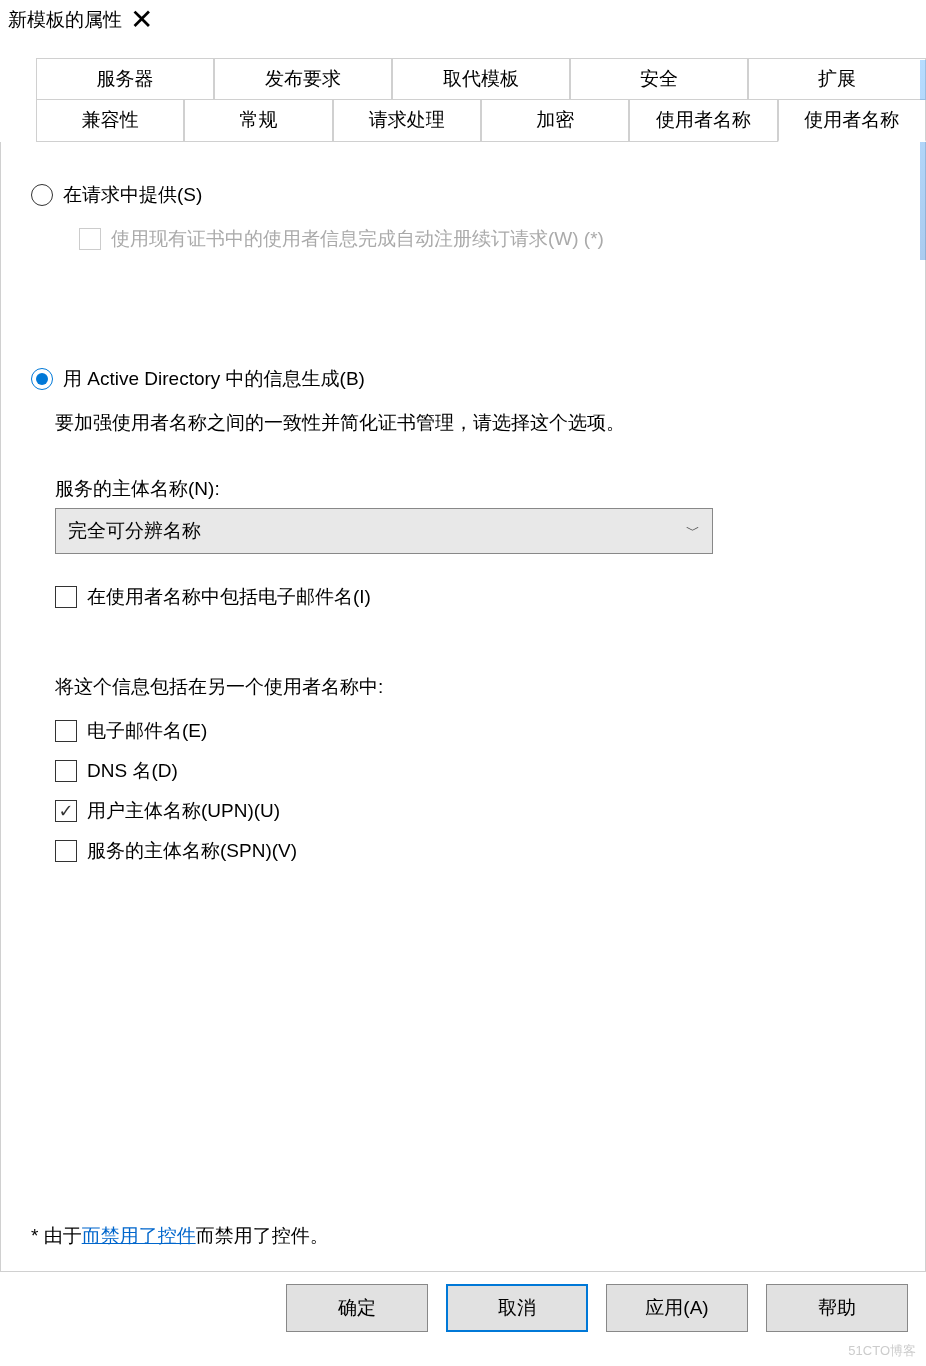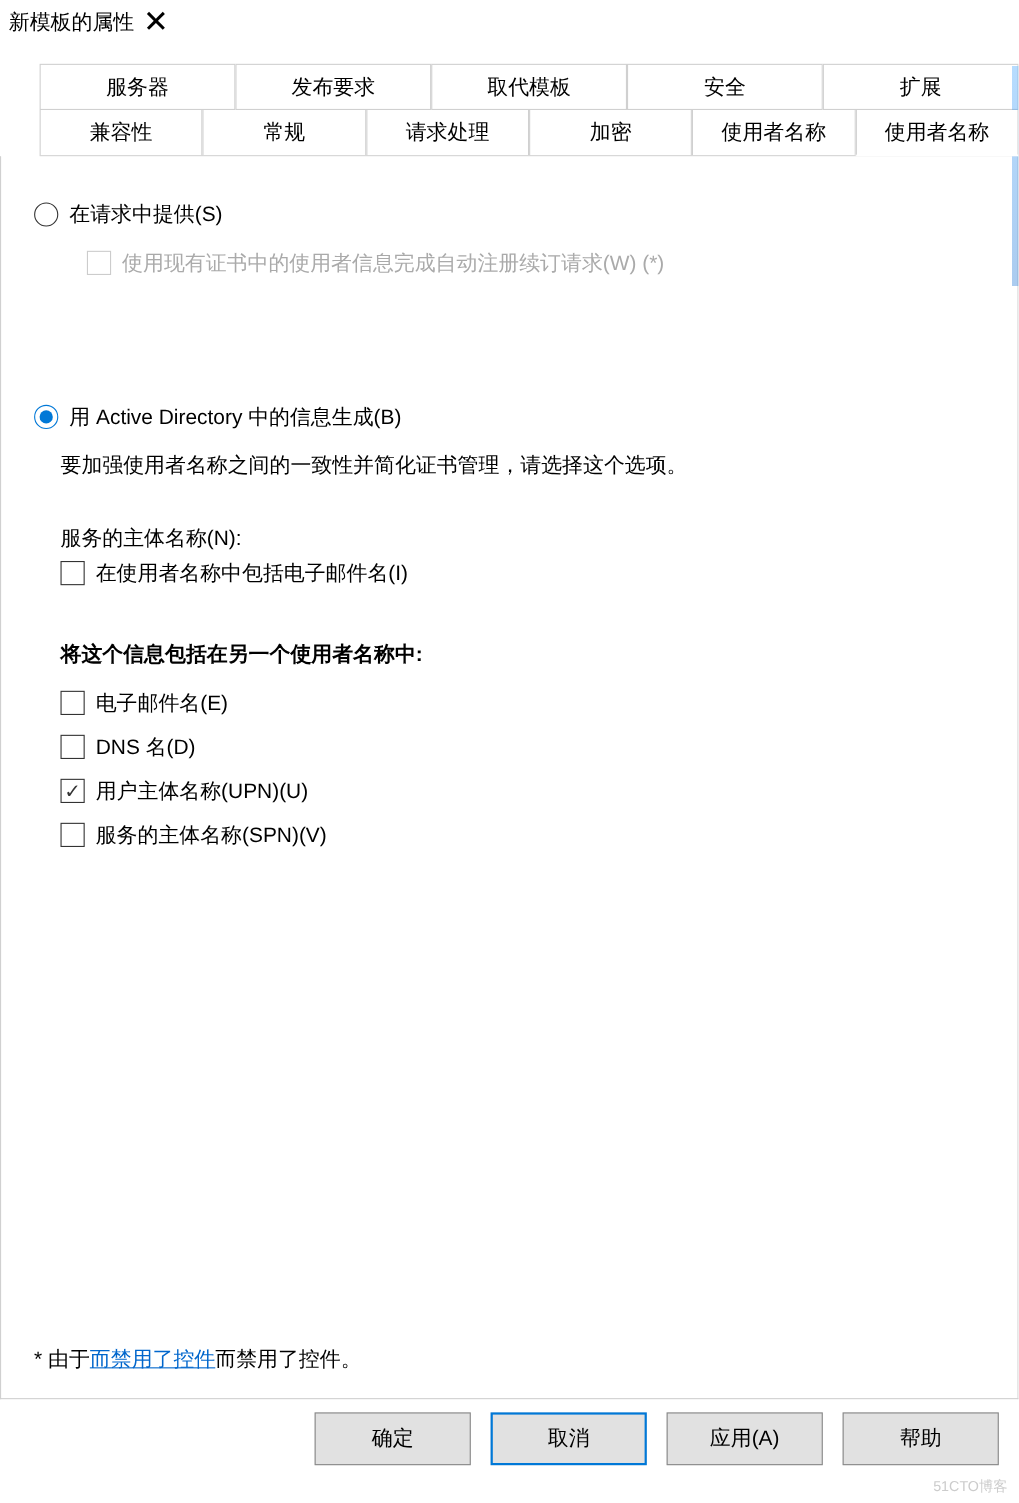--- a/index.html
+++ b/index.html
@@ -33,21 +33,21 @@
     .select .arrow { font-size: 14px; color: #555; }
     .gap { height: 30px; }
     .spacer-large { height: 100px; }
     .footer-note { position: absolute; left: 30px; bottom: 22px; }
     .footer-note a { color: #0066cc; text-decoration: underline; }
     .btn-row { display: flex; justify-content: flex-end; gap: 18px; padding: 12px 18px 0 0; }
     .btn { border: 1px solid #888; background: #e1e1e1; padding: 10px 0; width: 142px; text-align: center; cursor: pointer; font-size: 19px; font-family: inherit; }
     .btn.focused { border: 2px solid #0078d7; padding: 9px 0; }
     .side-strip { position: absolute; right: 0; top: 60px; width: 6px; height: 200px; background: linear-gradient(#4aa8ff,#2d7ed8); opacity:.4; pointer-events:none; }
     .watermark { position:absolute; right:10px; bottom:6px; font-size:13px; color:#ccc; pointer-events:none; }
-    .alt-label { margin: 4px 0 18px 0; font-weight: bold; }
+    .alt-label { margin: 20px 0 18px 0; }
   </style>
 </head>
 <body>
 
 <div class="window">
   <div class="titlebar">
     <span class="title">新模板的属性</span>
     <span class="close-btn">✕</span>
   </div>
 
@@ -85,20 +85,24 @@
 
     <div class="radio-row">
       <span class="radio checked"></span>
       <span>用 Active Directory 中的信息生成(B)</span>
     </div>
 
     <div class="section-indent">
       <div class="desc">要加强使用者名称之间的一致性并简化证书管理，请选择这个选项。</div>
 
       <div class="label-above">服务的主体名称(N):</div>
+      <div class="select">
+        <span>完全可分辨名称</span>
+        <span class="arrow">﹀</span>
+      </div>
 
       <div class="check-row">
         <span class="checkbox"></span>
         <span>在使用者名称中包括电子邮件名(I)</span>
       </div>
 
       <div class="gap"></div>
 
       <div class="alt-label">将这个信息包括在另一个使用者名称中:</div>
 

